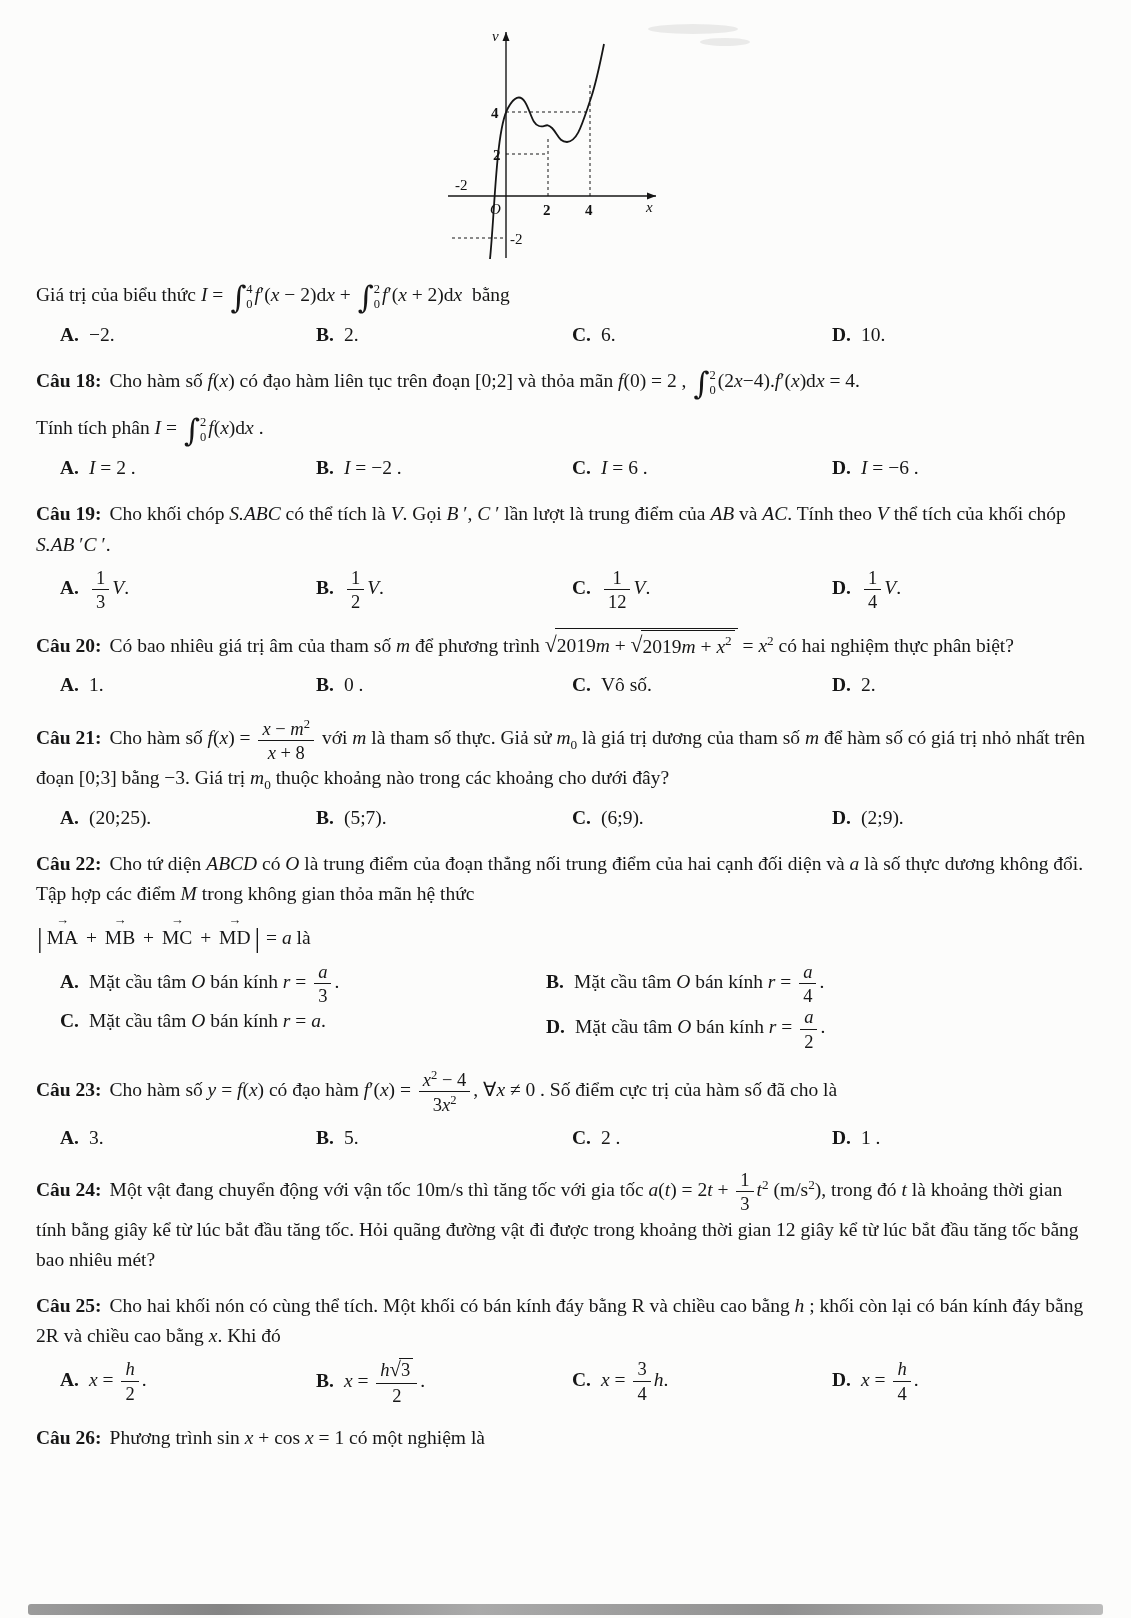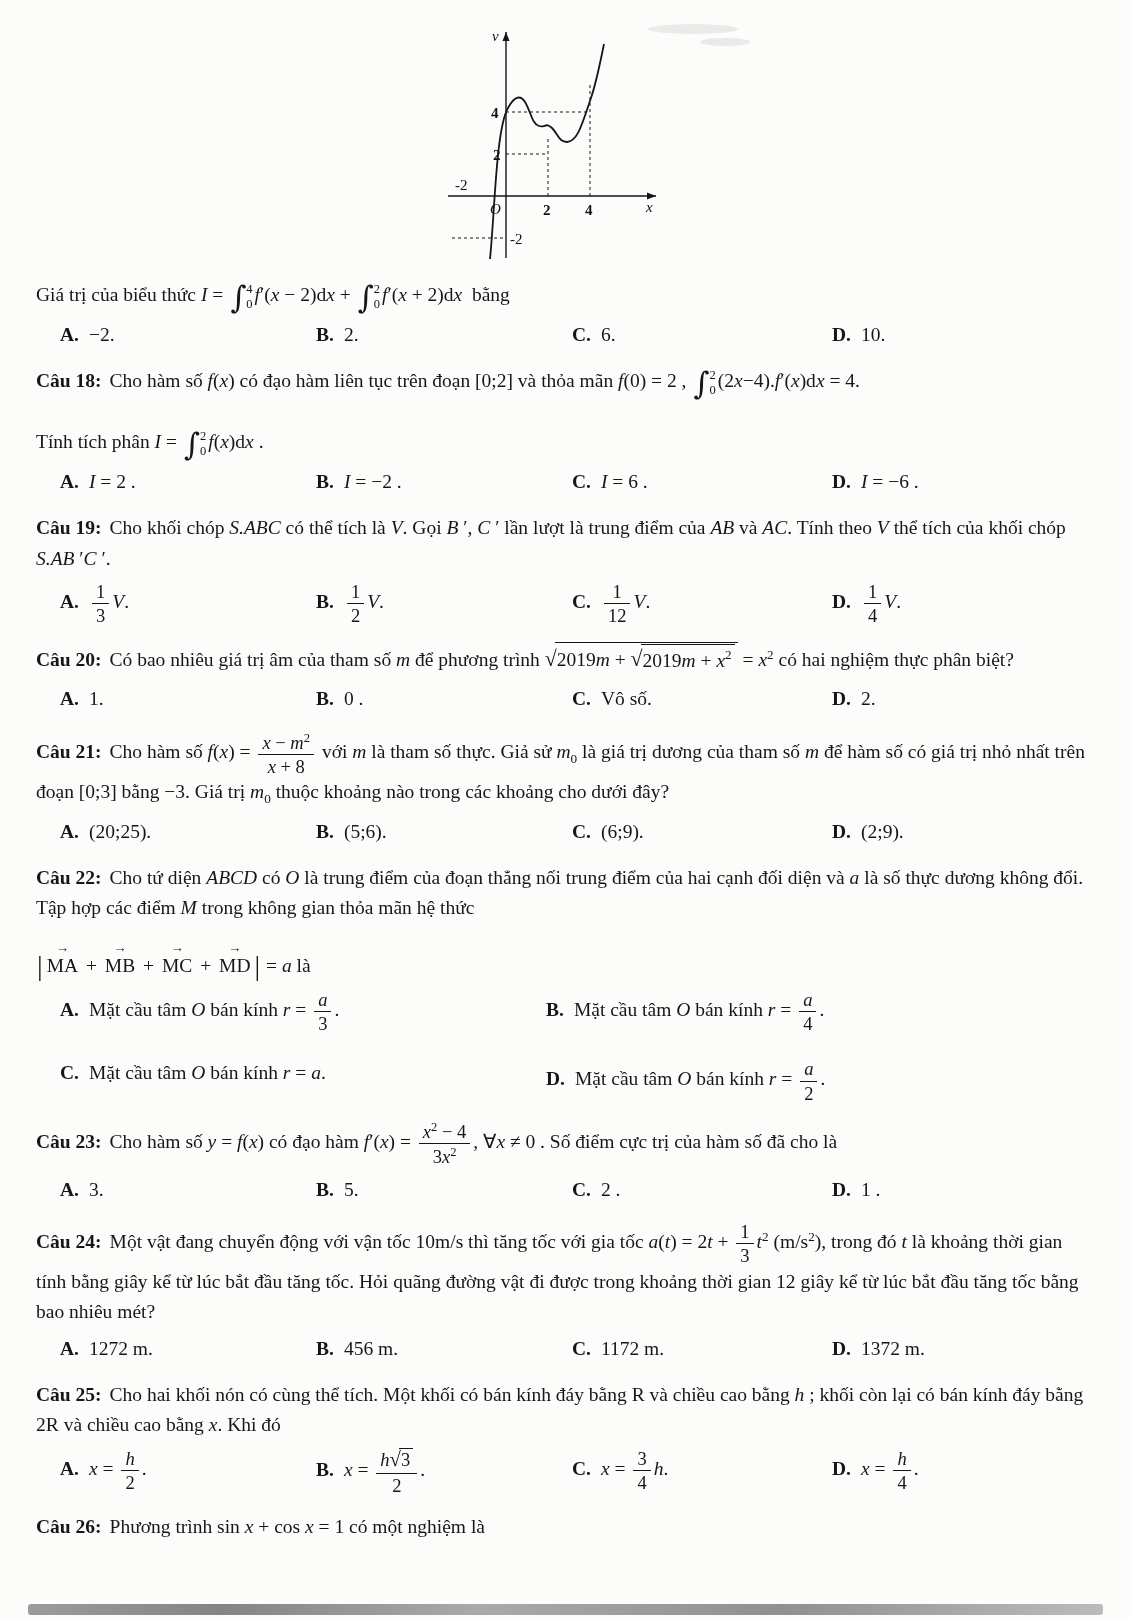--- a/index.html
+++ b/index.html
@@ -13,24 +13,24 @@
   
   .graph-wrap{margin:6px 0 4px 392px;width:240px;height:240px;}
   .graph-wrap svg{display:block;}
   .gtext{font-family:"Liberation Serif",serif;font-size:15px;fill:#111;}
   .gtext.bold{font-weight:bold;}
   .gtext.it{font-style:italic;}
   
   .question{margin:16px 0 6px;}
   .qnum{font-weight:bold;margin-right:8px;}
   .qbody{}
-  .line2{display:block;margin-top:28px;}
+  .line2{display:block;margin-top:14px;}
   .options{display:grid;margin-top:7px;padding-left:24px;column-gap:4px;}
   .options.cols4{grid-template-columns:252px 252px 256px auto;}
-  .options.cols2{grid-template-columns:482px auto;row-gap:24px;}
+  .options.cols2{grid-template-columns:482px auto;}
   .opt{white-space:nowrap;}
   .olabel{font-weight:bold;margin-right:10px;}
   
   .mi{font-style:italic;}
   sup{font-size:0.68em;}
   sub{font-size:0.68em;}
   .frac{display:inline-block;vertical-align:middle;text-align:center;line-height:1.15;font-size:0.95em;margin:0 3px;}
   .frac .n{display:block;border-bottom:1.4px solid #161616;padding:0 4px 1px;}
   .frac .d{display:block;padding:1px 4px 0;}
   .sqrt{display:inline-block;white-space:nowrap;}
@@ -152,21 +152,21 @@
           <span class="opt"><b class="olabel">D.</b><span class="otext">2.</span></span>
         </div>
   </div>
 
   <div class="question">
     <div class="qtext">
       <span class="qnum">Câu 21:</span><span class="qbody">Cho hàm số <span class="mi">f</span>(<span class="mi">x</span>) = <span class="frac"><span class="n"><span class="mi">x</span> − <span class="mi">m</span><sup>2</sup></span><span class="d"><span class="mi">x</span> + 8</span></span> với <span class="mi">m</span> là tham số thực. Giả sử <span class="mi">m</span><sub>0</sub> là giá trị dương của tham số <span class="mi">m</span> để hàm số có giá trị nhỏ nhất trên đoạn [0;3] bằng −3. Giá trị <span class="mi">m</span><sub>0</sub> thuộc khoảng nào trong các khoảng cho dưới đây?</span>
     </div>
     <div class="options cols4">
           <span class="opt"><b class="olabel">A.</b><span class="otext">(20;25).</span></span>
-          <span class="opt"><b class="olabel">B.</b><span class="otext">(5;6).</span></span>
+          <span class="opt"><b class="olabel">B.</b><span class="otext">(5;7).</span></span>
           <span class="opt"><b class="olabel">C.</b><span class="otext">(6;9).</span></span>
           <span class="opt"><b class="olabel">D.</b><span class="otext">(2;9).</span></span>
         </div>
   </div>
 
   <div class="question">
     <div class="qtext">
       <span class="qnum">Câu 22:</span><span class="qbody">Cho tứ diện <span class="mi">ABCD</span> có <span class="mi">O</span> là trung điểm của đoạn thẳng nối trung điểm của hai cạnh đối diện và <span class="mi">a</span> là số thực dương không đổi. Tập hợp các điểm <span class="mi">M</span> trong không gian thỏa mãn hệ thức <span class="line2"><span class="abs">|</span><span class="vec">MA</span> + <span class="vec">MB</span> + <span class="vec">MC</span> + <span class="vec">MD</span><span class="abs">|</span> = <span class="mi">a</span> là</span></span>
     </div>
     <div class="options cols2">
@@ -186,26 +186,20 @@
           <span class="opt"><b class="olabel">B.</b><span class="otext">5.</span></span>
           <span class="opt"><b class="olabel">C.</b><span class="otext">2 .</span></span>
           <span class="opt"><b class="olabel">D.</b><span class="otext">1 .</span></span>
         </div>
   </div>
 
   <div class="question">
     <div class="qtext">
       <span class="qnum">Câu 24:</span><span class="qbody">Một vật đang chuyển động với vận tốc 10m/s thì tăng tốc với gia tốc <span class="mi">a</span>(<span class="mi">t</span>) = 2<span class="mi">t</span> + <span class="frac"><span class="n">1</span><span class="d">3</span></span><span class="mi">t</span><sup>2</sup> (m/s<sup>2</sup>), trong đó <span class="mi">t</span> là khoảng thời gian tính bằng giây kể từ lúc bắt đầu tăng tốc. Hỏi quãng đường vật đi được trong khoảng thời gian 12 giây kể từ lúc bắt đầu tăng tốc bằng bao nhiêu mét?</span>
     </div>
-    <div class="options cols4">
-          <span class="opt"><b class="olabel">A.</b><span class="otext">1272 m.</span></span>
-          <span class="opt"><b class="olabel">B.</b><span class="otext">456 m.</span></span>
-          <span class="opt"><b class="olabel">C.</b><span class="otext">1172 m.</span></span>
-          <span class="opt"><b class="olabel">D.</b><span class="otext">1372 m.</span></span>
-        </div>
   </div>
 
   <div class="question">
     <div class="qtext">
       <span class="qnum">Câu 25:</span><span class="qbody">Cho hai khối nón có cùng thể tích. Một khối có bán kính đáy bằng R và chiều cao bằng <span class="mi">h</span> ; khối còn lại có bán kính đáy bằng 2R và chiều cao bằng <span class="mi">x</span>. Khi đó</span>
     </div>
     <div class="options cols4">
           <span class="opt"><b class="olabel">A.</b><span class="otext"><span class="mi">x</span> = <span class="frac"><span class="n"><span class="mi">h</span></span><span class="d">2</span></span>.</span></span>
           <span class="opt"><b class="olabel">B.</b><span class="otext"><span class="mi">x</span> = <span class="frac"><span class="n"><span class="mi">h</span><span class="sqrt"><span class="rsym">√</span><span class="rad">3</span></span></span><span class="d">2</span></span>.</span></span>
           <span class="opt"><b class="olabel">C.</b><span class="otext"><span class="mi">x</span> = <span class="frac"><span class="n">3</span><span class="d">4</span></span><span class="mi">h</span>.</span></span>

